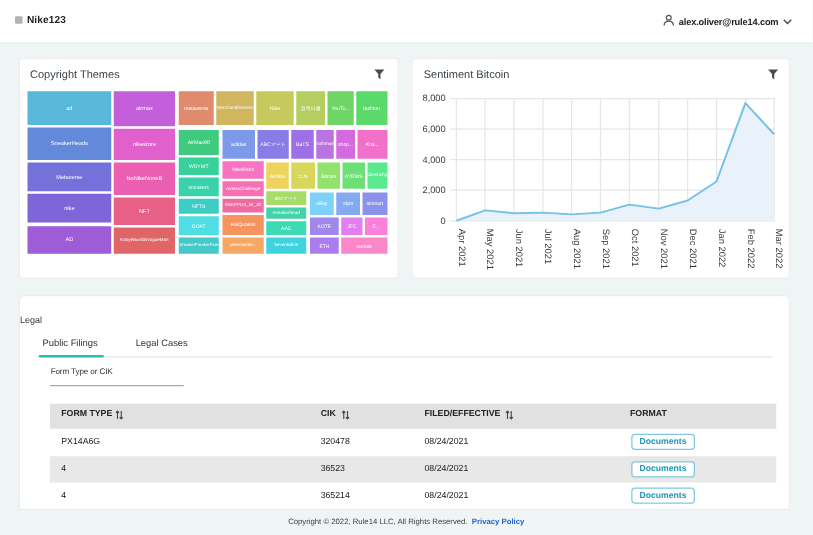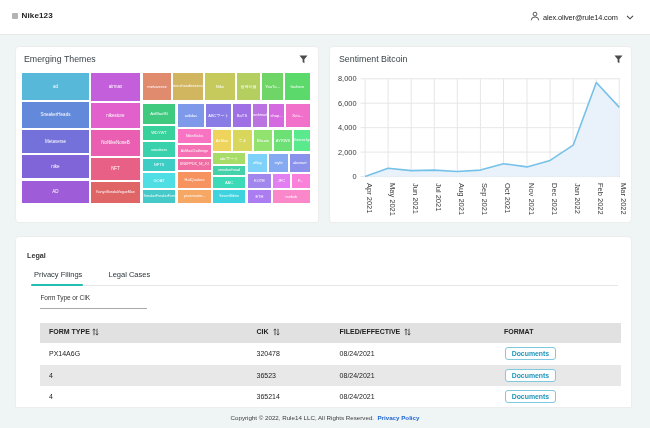--- a/index.html
+++ b/index.html
@@ -26,28 +26,28 @@
 </style>
 </head>
 <body>
 <div id="navbar">
   <div id="burger"></div>
   <div id="brand">Nike123</div>
   <svg class="abs" style="left:530px;top:11px" width="10" height="10" viewBox="0 0 10 10">
     <circle cx="5" cy="3.1" r="1.9" fill="none" stroke="#555" stroke-width="1"></circle>
     <path d="M1.3 9.3 Q1.3 5.9 5 5.9 Q8.7 5.9 8.7 9.3" fill="none" stroke="#555" stroke-width="1"></path>
   </svg>
-  <div class="abs" style="left:543px;top:13px;font-size:7.4px;font-weight:normal;color:#222;letter-spacing:-0.12px">alex.oliver@rule14.com</div>
+  <div class="abs" style="left:543px;top:13px;font-size:7.4px;font-weight:bold;color:#222;letter-spacing:-0.12px">alex.oliver@rule14.com</div>
   <svg class="abs" style="left:625.5px;top:14.5px" width="8" height="5" viewBox="0 0 8 5">
     <path d="M1 0.8 L4 3.8 L7 0.8" fill="none" stroke="#444" stroke-width="1.1"></path>
   </svg>
 </div>
 
 <div class="card" style="left:15px;top:46px;width:304px;height:177px">
-  <div class="cardtitle" style="left:8px;top:7px">Emerging Themes</div>
+  <div class="cardtitle" style="left:8px;top:7px">Copyright Themes</div>
   <div class="abs" style="left:283px;top:8px">
       <svg width="9" height="9" viewBox="0 0 9 9">
         <path d="M0.5 0.5 H8.5 L5.4 4.2 V8.3 L3.6 6.9 V4.2 Z" fill="#4a4a4a"></path>
       </svg>
     </div>
   <div class="abs" style="left:-1px;top:-1.5px;width:304px;height:177px">
 <div class="tile" style="left:7px;top:27px;width:67px;height:27px;background:#57b8d9;font-size:4.5px">ad</div>
 <div class="tile" style="left:7px;top:56px;width:67px;height:26px;background:#6289da;font-size:4.5px">SneakerHeads</div>
 <div class="tile" style="left:7px;top:84px;width:67px;height:23px;background:#7472da;font-size:4.5px">Metaverse</div>
 <div class="tile" style="left:7px;top:109px;width:67px;height:23px;background:#8065d8;font-size:4.5px">nike</div>
@@ -141,22 +141,22 @@
 <text x="176.3" y="137" transform="rotate(90 176.3 137)" font-size="7.5" fill="#3a3a3a">Oct 2021</text>
 <text x="199.8" y="137" transform="rotate(90 199.8 137)" font-size="7.5" fill="#3a3a3a">Nov 2021</text>
 <text x="222.9" y="137" transform="rotate(90 222.9 137)" font-size="7.5" fill="#3a3a3a">Dec 2021</text>
 <text x="246.0" y="137" transform="rotate(90 246.0 137)" font-size="7.5" fill="#3a3a3a">Jan 2022</text>
 <text x="269.1" y="137" transform="rotate(90 269.1 137)" font-size="7.5" fill="#3a3a3a">Feb 2022</text>
 <text x="292.1" y="137" transform="rotate(90 292.1 137)" font-size="7.5" fill="#3a3a3a">Mar 2022</text>
 </svg>
 </div>
 
 <div class="card" style="left:15px;top:236px;width:617px;height:172px;border-radius:4px 4px 0 0">
-  <div class="abs" style="left:11px;top:13.5px;font-size:7.2px;font-weight:700;color:#333">Legal</div>
-  <div class="tabtxt" style="left:18px;top:33px">Privacy Filings</div>
+  <div class="abs" style="left:0;top:13.5px;font-size:7.2px;font-weight:400;color:#333">Legal</div>
+  <div class="tabtxt" style="left:18px;top:33px">Public Filings</div>
   <div class="tabtxt" style="left:92.5px;top:33px">Legal Cases</div>
   <div class="abs" style="left:15px;top:48px;width:587px;height:1px;background:#e6e6e6"></div>
   <div class="abs" style="left:14.5px;top:46.5px;width:52px;height:2.6px;background:#26bdb2;border-radius:2px"></div>
   <div class="abs" style="left:24.5px;top:57px;font-size:6.5px;letter-spacing:-0.1px;color:#333">Form Type or CIK</div>
   <div class="abs" style="left:24px;top:70.5px;width:107px;height:1px;background:#a9a9a9"></div>
 
   <div class="abs" style="left:24px;top:86px;width:581px;height:20px;background:#e1e1e1"></div>
   <div class="th" style="left:33px;top:91px">FORM TYPE</div>
   <div class="abs" style="left:76.3px;top:90.8px">
       <svg width="7" height="8" viewBox="0 0 7 8">

